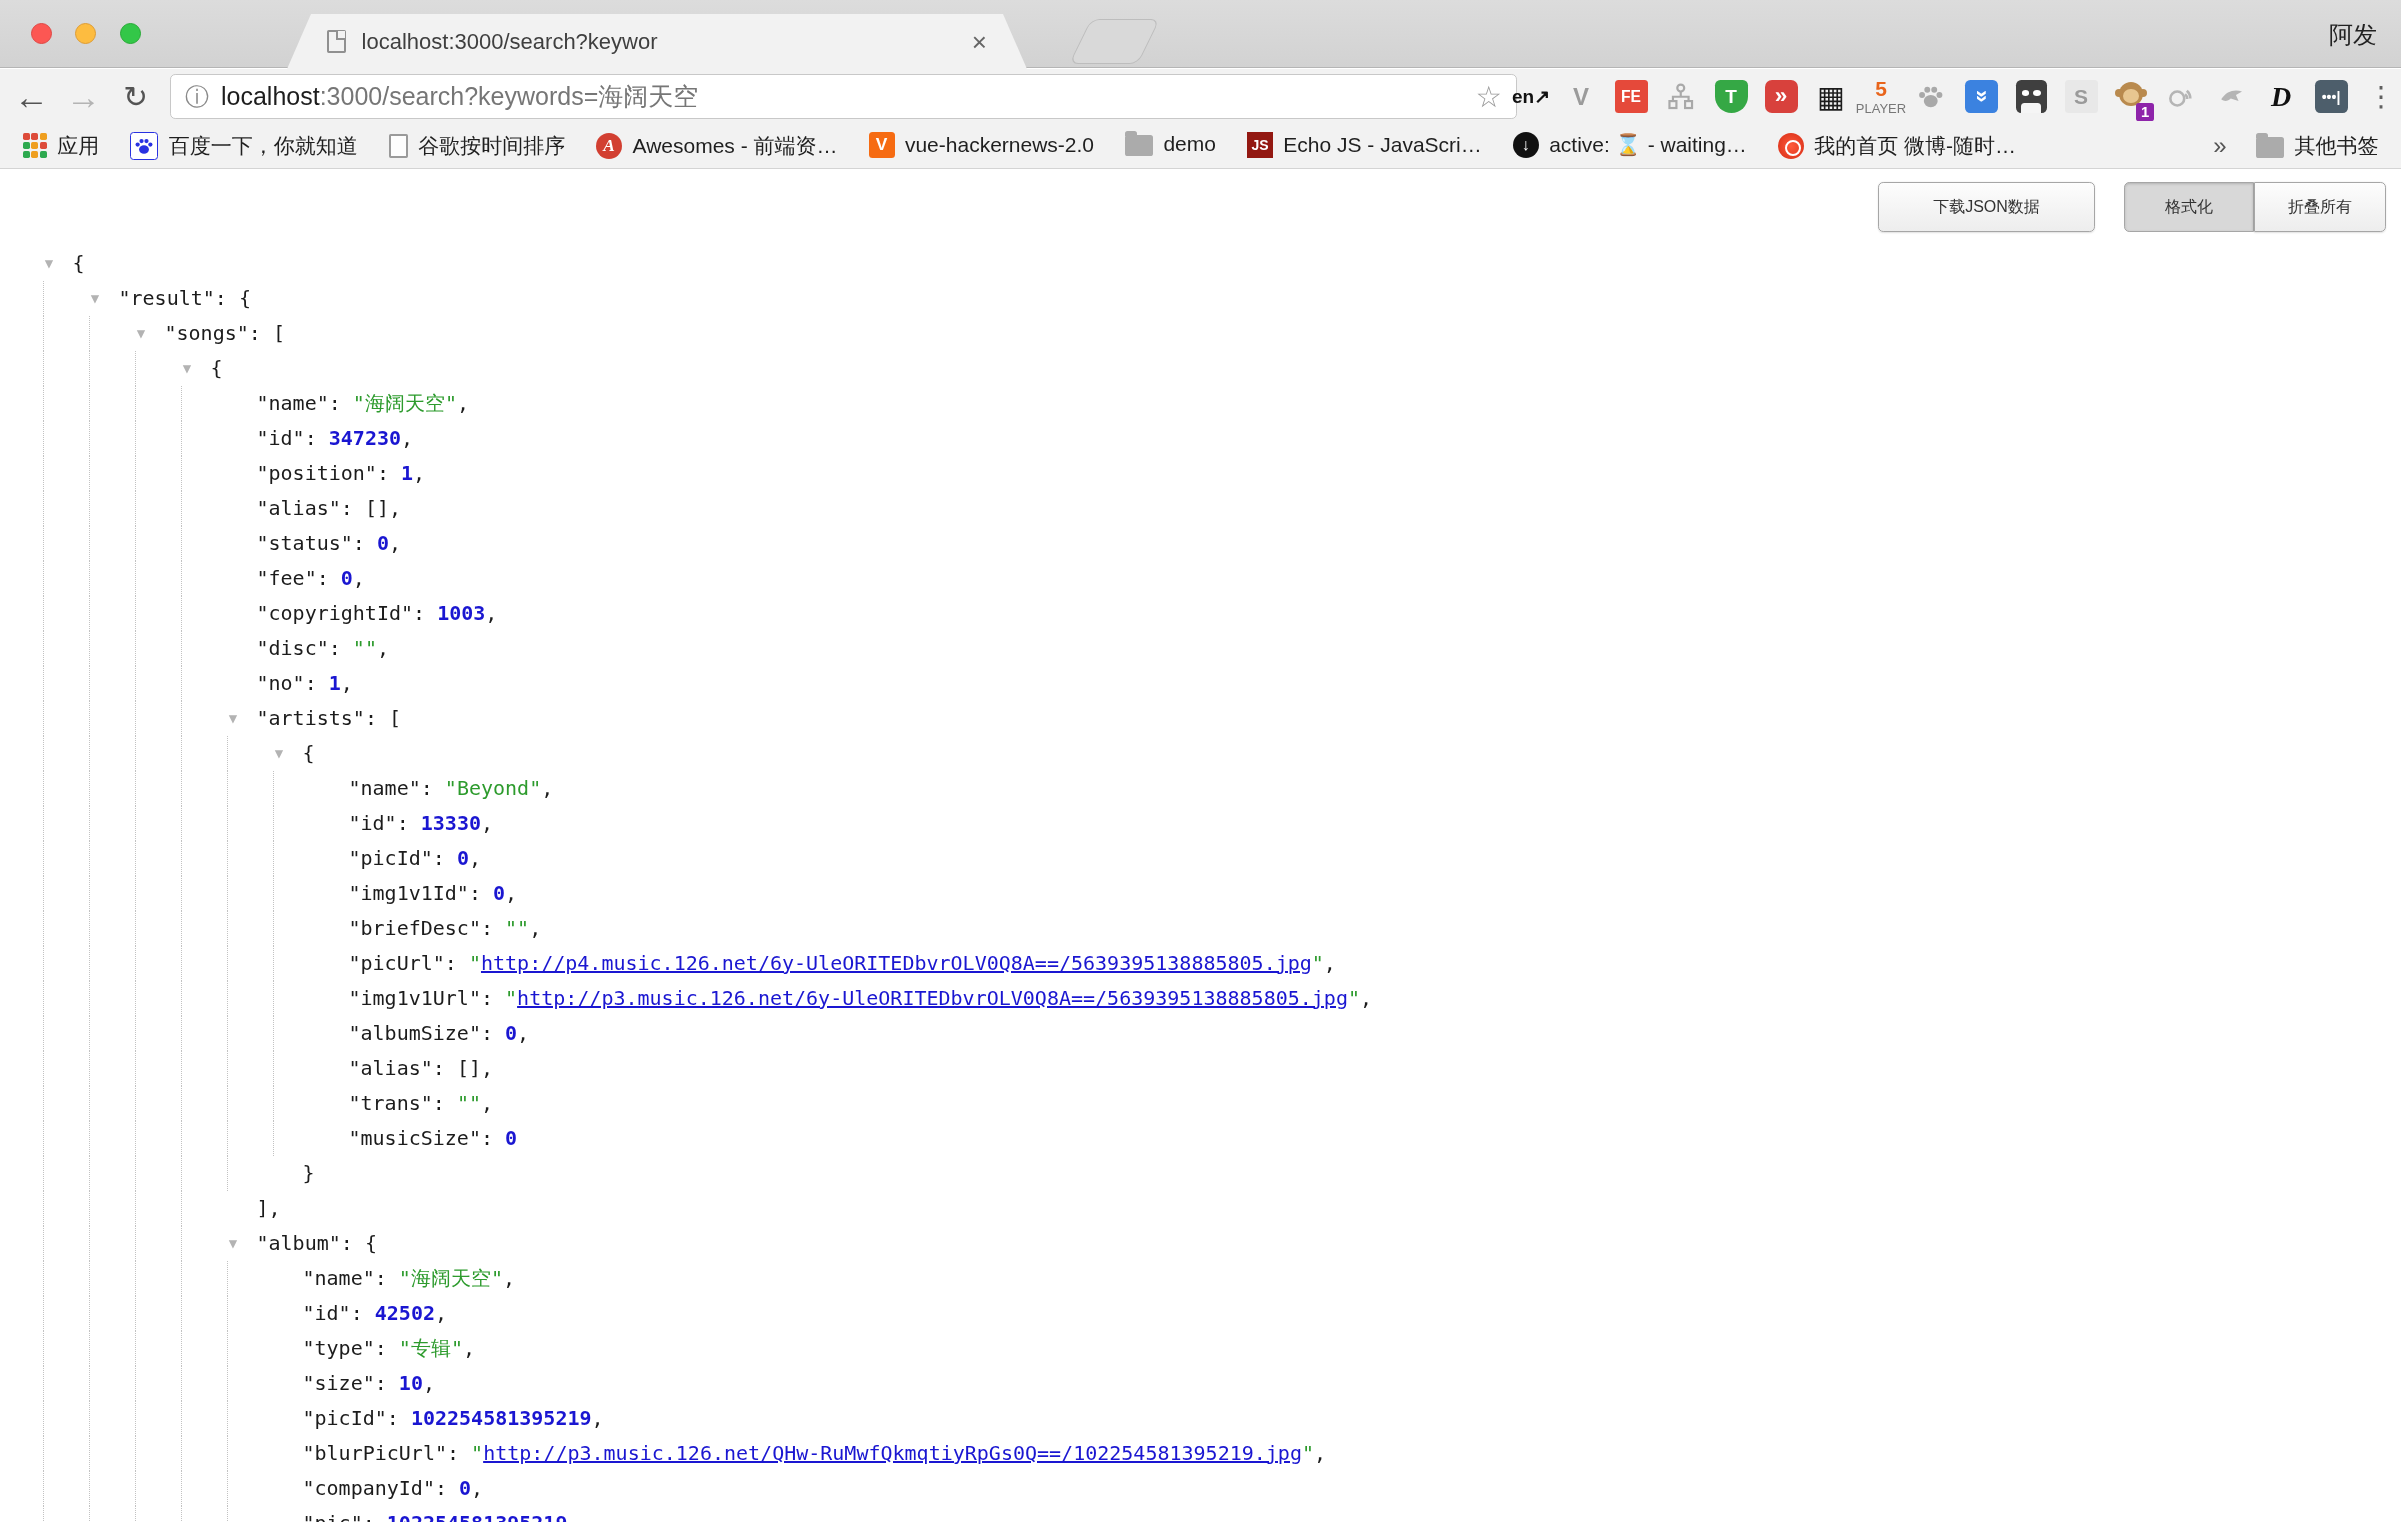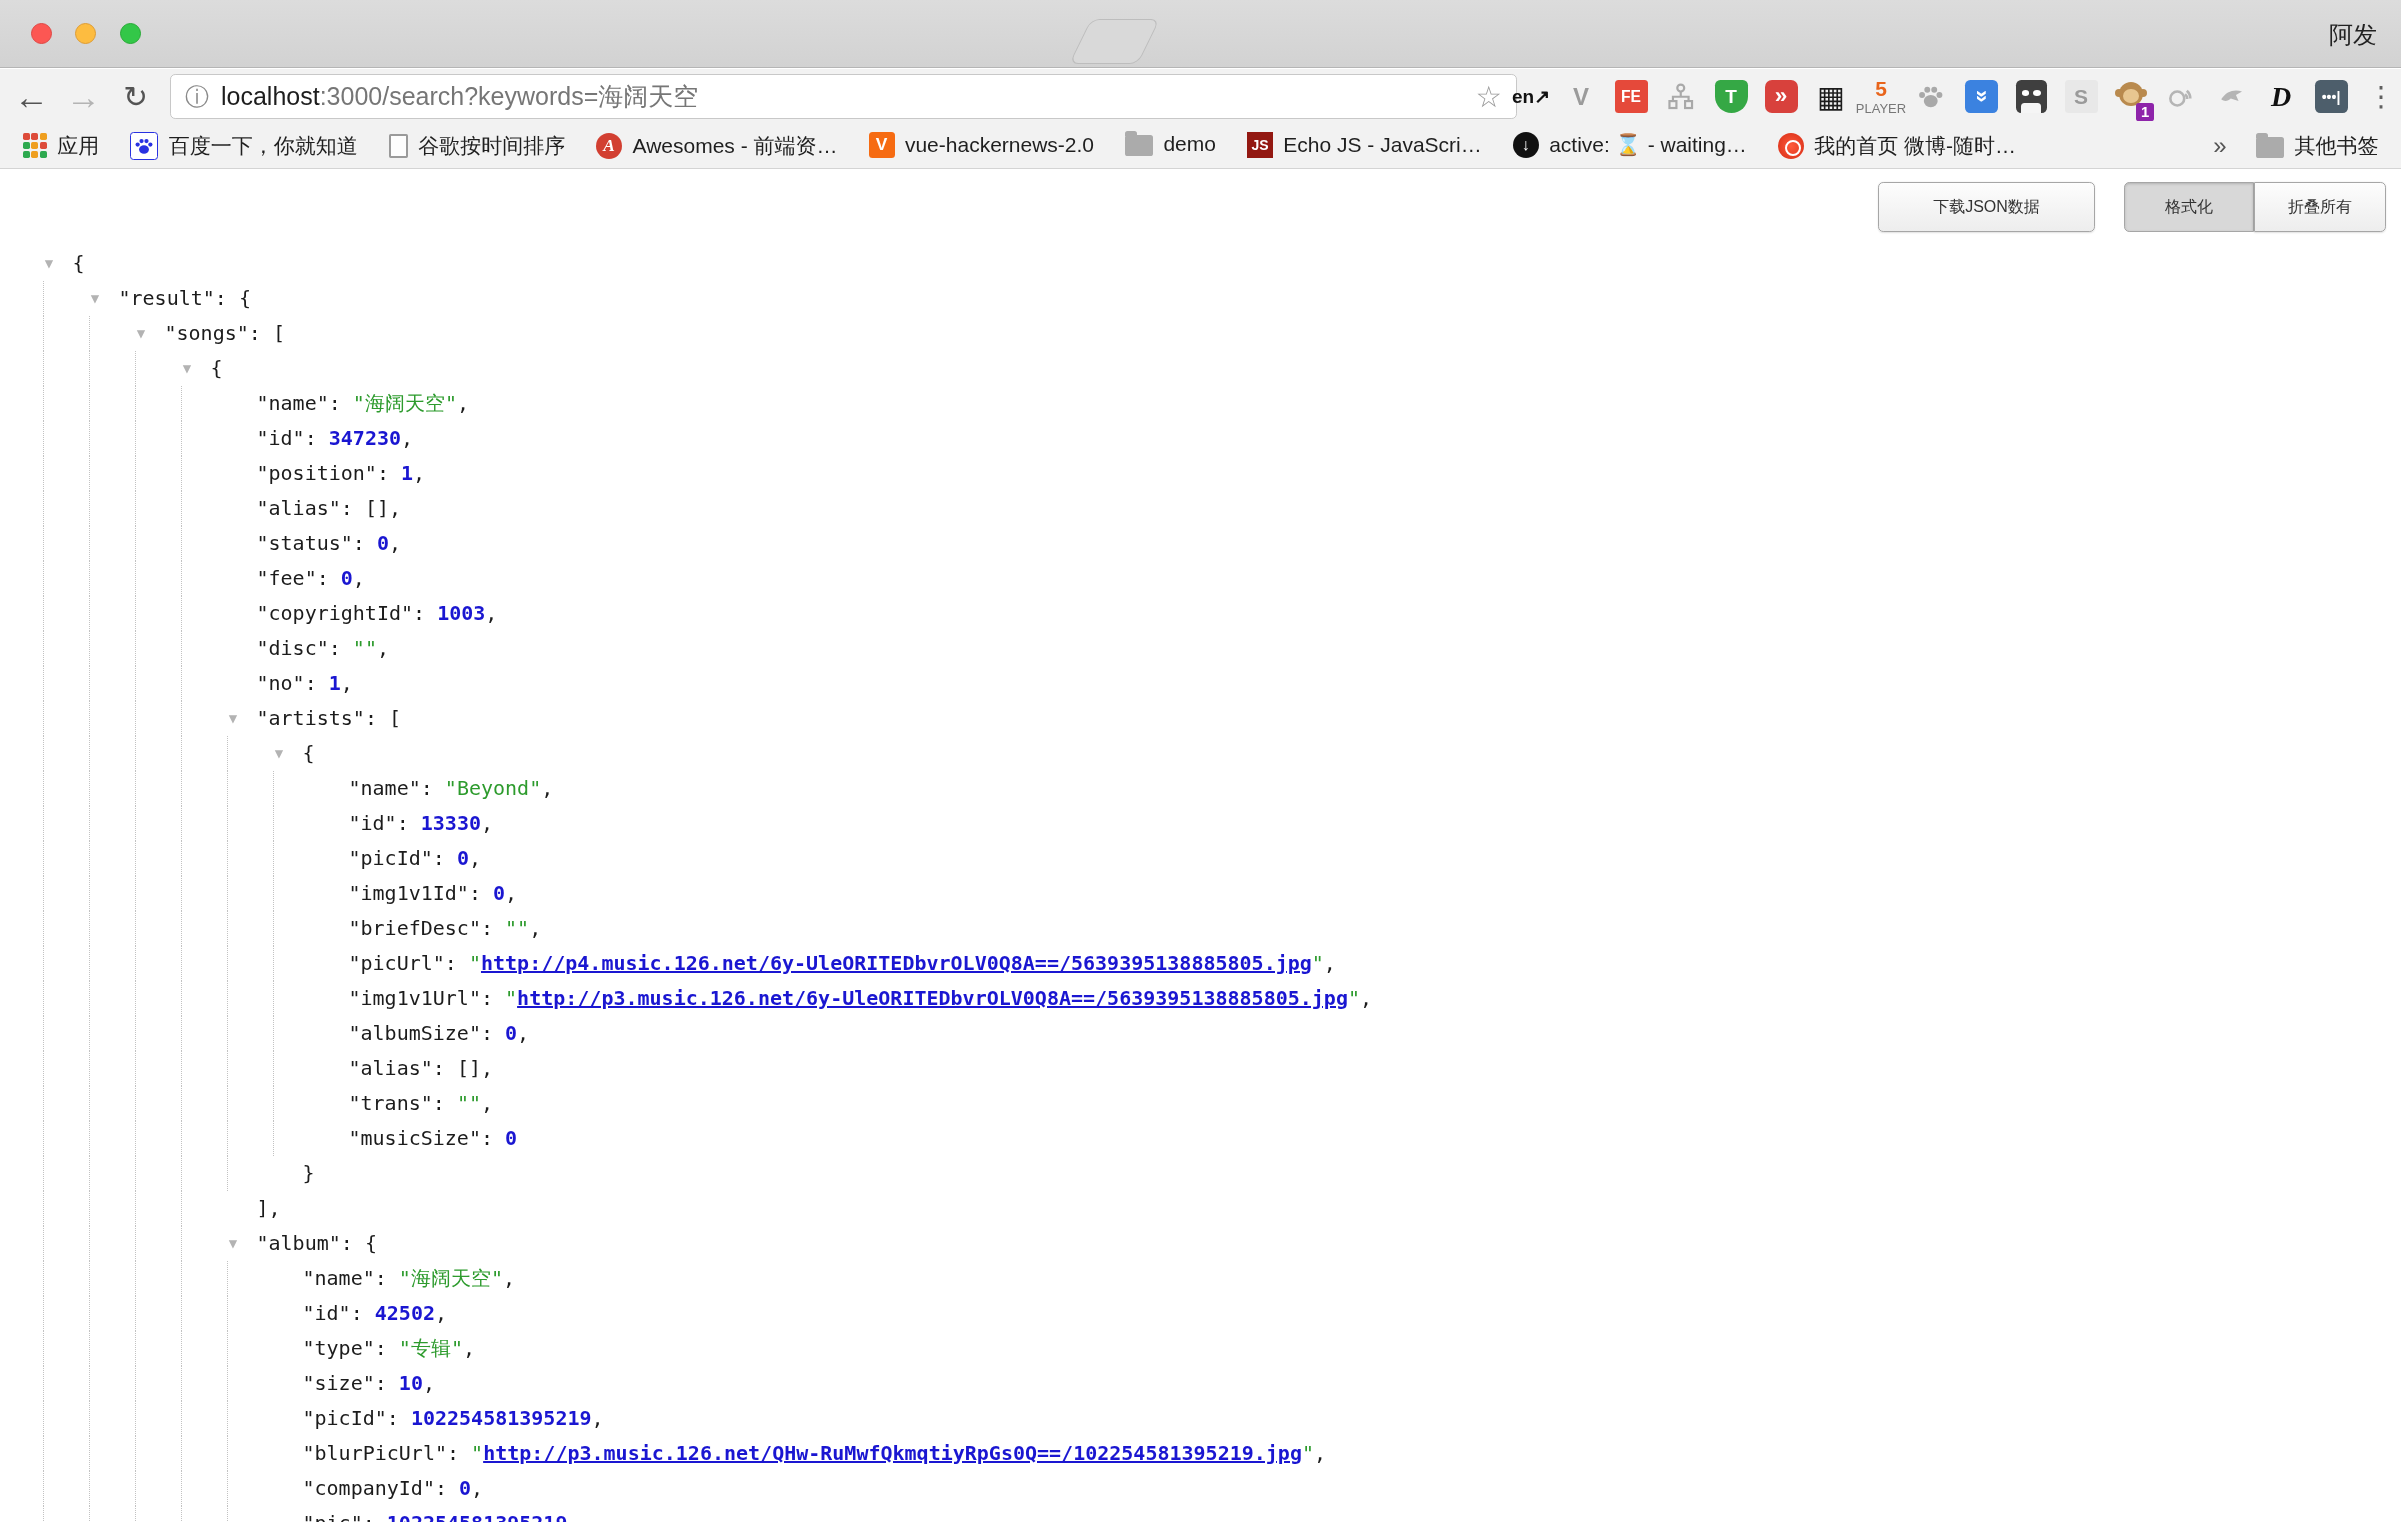--- a/index.html
+++ b/index.html
@@ -110,30 +110,35 @@
     font-family:"DejaVu Sans Mono","Liberation Mono",monospace; font-size:20px; }
   .jline { display:flex; height:35px; line-height:35px; padding-left:43px; white-space:pre; }
   .gd { flex:none; width:46px; border-left:1.7px dotted #c2c2c2; }
   .tsl { flex:none; width:29.5px; position:relative; }
   .tsl .tri { position:absolute; left:1.7px; top:0; font-size:14px; color:#b3b3b3; }
   .code { white-space:pre; }
   .tk { color:#1c1c1c; }
   .tp { color:#1c1c1c; }
   .ts { color:#2d9b2d; }
   .tn { color:#1a16d1; font-weight:bold; }
-  a.tu { color:#1a16d1; text-decoration:underline; font-weight:bold; }
+  a.tu { color:#1a16d1; text-decoration:underline; font-weight:normal; }
 </style>
 </head>
 <body>
 
 <div class="tabstrip">
   <div class="lights">
     <div class="light r"></div>
     <div class="light y"></div>
     <div class="light g"></div>
+  </div>
+  <div class="tab">
+    <span class="tab-fav"></span>
+    <span class="tab-title">localhost:3000/search?keywor</span>
+    <span class="tab-close">×</span>
   </div>
   <div class="newtab"></div>
   <div class="profile">阿发</div>
 </div>
 
 <div class="toolbar">
   <div class="navbtn" style="left:7px">←</div>
   <div class="navbtn fwd" style="left:59px">→</div>
   <div class="navbtn reload" style="left:111px">↻</div>
   <div class="omnibox">

